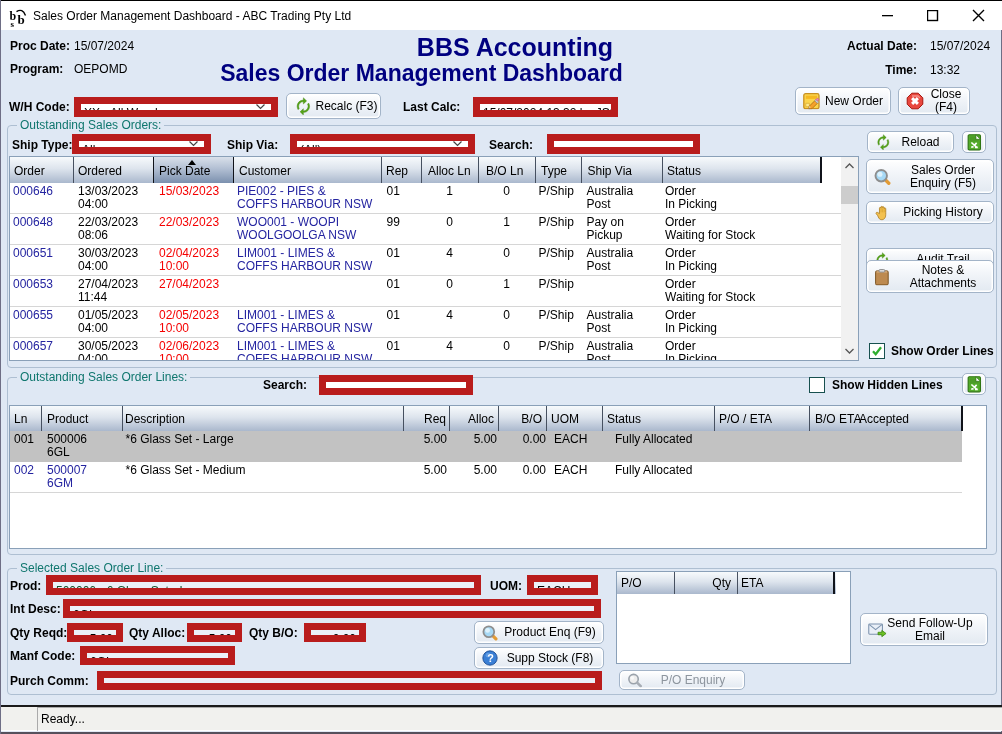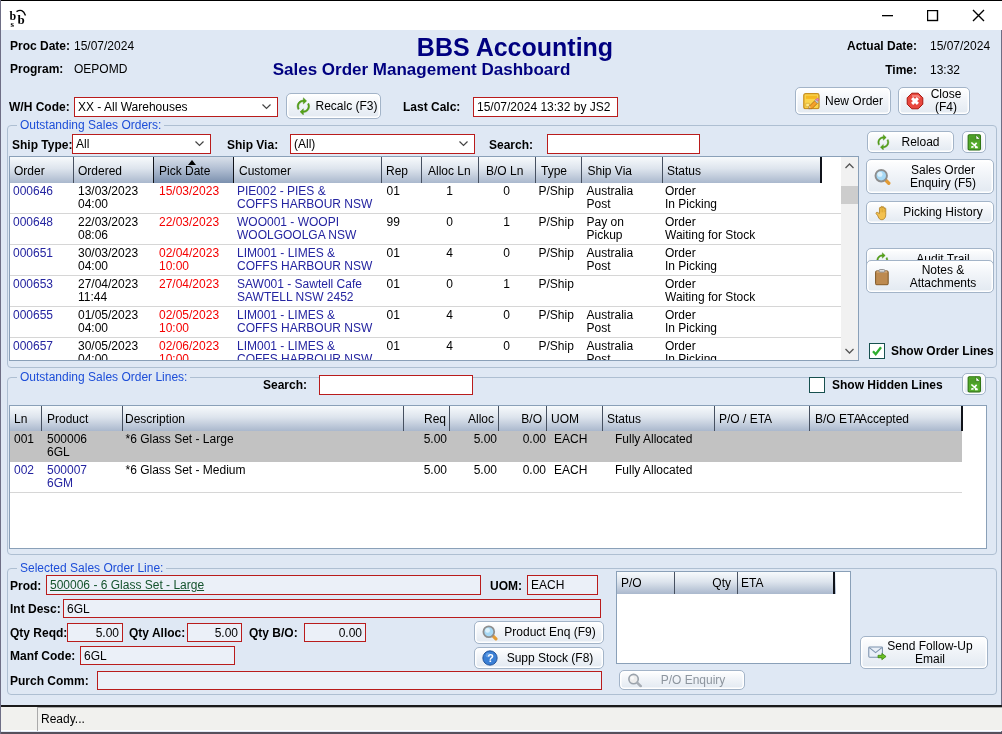--- a/index.html
+++ b/index.html
@@ -4,25 +4,25 @@
 <style>
 html,body{margin:0;padding:0;}
 body{width:1002px;height:734px;overflow:hidden;}
 *{box-sizing:border-box;}
 .page{position:relative;width:1002px;height:734px;background:#dfe8f4;font-family:"Liberation Sans",sans-serif;font-size:12px;color:#000;border-left:1px solid #6e6e85;border-right:1px solid #6e6e85;}
 .abs{position:absolute;}
 .b{font-weight:bold;text-align:center;}
 .navy{color:#000080;margin-left:13px;}
 .titlebar{position:absolute;left:0;top:0;width:1002px;height:30px;background:#fff;border-top:1px solid #000;}
 .title-txt{position:absolute;left:32px;top:8px;font-size:12px;}
-.inp{position:absolute;background:#fff;border:1px solid #b91c1c;font-size:12px;padding:2px 3px 0 3px;white-space:nowrap;overflow:hidden;}
+.inp{position:absolute;background:#fff;border:7px solid #b91c1c;font-size:12px;padding:2px 3px 0 3px;white-space:nowrap;overflow:hidden;}
 .btn{position:absolute;border:1px solid #a3b4c8;border-radius:5px;background:linear-gradient(#ffffff 0%,#f2f5f9 40%,#e2e9f1 100%);box-shadow:inset 0 0 0 1.5px #fff;font-size:12px;display:flex;align-items:center;justify-content:center;text-align:center;line-height:13px;}
 .btn .ic{position:absolute;left:7px;top:50%;transform:translateY(-50%);}
 .fs{position:absolute;border:1px solid #aebfd2;border-radius:4px;}
-.fs-t{position:absolute;top:-8px;left:9px;background:#dfe8f4;padding:0 3px;color:#1d4ed8;font-size:12px;white-space:nowrap;}
+.fs-t{position:absolute;top:-8px;left:9px;background:#dfe8f4;padding:0 3px;color:#0f766e;font-size:12px;white-space:nowrap;}
 .combo-ar{position:absolute;right:6px;top:50%;margin-top:-3px;width:9px;height:6px;}
 .th{background:linear-gradient(#f7fafc 0%,#dde4ed 45%,#aab8cd 100%);}
 .thd{background:linear-gradient(#d9e0ea 0%,#b2bfd3 45%,#7b90ae 100%);}
 .cell{position:absolute;white-space:nowrap;}
 .t1r{position:absolute;left:0;width:831px;height:31px;line-height:13px;border-bottom:1px solid #d6d6d6;}
 .t1r .cell{top:2px;}
 .bl{color:#2424a0;}
 .rd{color:#f50000;}
 .ctr{text-align:center;}
 </style>
@@ -91,37 +91,38 @@
 </svg>
 <div class="page">
 
   <div class="titlebar">
     <svg class="abs" style="left:7px;top:5px" width="22" height="22" viewBox="0 0 22 22">
       <text x="1.5" y="14" font-family="Liberation Serif,serif" font-weight="bold" font-size="12">b</text>
       <text x="2.5" y="20.5" font-family="Liberation Serif,serif" font-weight="bold" font-size="9">s</text>
       <text x="9.5" y="17.5" font-family="Liberation Serif,serif" font-weight="bold" font-size="13">b</text>
       <path d="M8.5 5.6 Q14.5 1.8 17.5 9.5" fill="none" stroke="#000" stroke-width="1.4"></path>
     </svg>
+    <div class="title-txt">Sales Order Management Dashboard - ABC Trading Pty Ltd</div>
     <svg class="abs" style="left:881px;top:14px" width="12" height="2">
         <rect width="11" height="1.3" fill="#000"></rect>
       </svg>
     <svg class="abs" style="left:926px;top:9px" width="12" height="12">
         <rect x="0.5" y="0.5" width="10" height="10" fill="none" stroke="#000" stroke-width="1.4"></rect>
       </svg>
     <svg class="abs" style="left:971px;top:8px" width="13" height="13">
         <path d="M1 1 L12 12 M12 1 L1 12" stroke="#000" stroke-width="1.4"></path>
       </svg>
   </div>
 
   <div class="abs b" style="left:9px;top:39px">Proc Date:</div>
   <div class="abs" style="left:73px;top:39px">15/07/2024</div>
   <div class="abs b" style="left:9px;top:62px">Program:</div>
   <div class="abs" style="left:73px;top:62px">OEPOMD</div>
   <div class="abs b navy" style="left:0;top:33px;width:1002px;text-align:center;font-size:25px">BBS Accounting</div>
-  <div class="abs b navy" style="left:0;top:60px;width:815px;text-align:center;font-size:17px">Sales Order Management Dashboard</div>
+  <div class="abs b navy" style="left:0;top:60px;width:815px;text-align:center;font-size:23px">Sales Order Management Dashboard</div>
   <div class="abs b" style="left:700px;top:39px;width:216px;text-align:right">Actual Date:</div>
   <div class="abs" style="left:929px;top:39px">15/07/2024</div>
   <div class="abs b" style="left:700px;top:63px;width:216px;text-align:right">Time:</div>
   <div class="abs" style="left:929px;top:63px">13:32</div>
 
   <div class="abs b" style="left:8px;top:100px">W/H Code:</div>
   <div class="inp" style="left:73px;top:97px;width:204px;height:20px">XX - All Warehouses
     <svg class="combo-ar" viewBox="0 0 9 6">
         <path d="M0.5 0.5 L4.5 4.5 L8.5 0.5" fill="none" stroke="#444" stroke-width="1.2"></path>
       </svg>
@@ -229,21 +230,20 @@
       <span class="cell ctr" style="left:411px;width:57px">4</span>
       <span class="cell ctr" style="left:468px;width:57px">0</span>
       <span class="cell" style="left:528.5px">P/Ship</span>
       <span class="cell" style="left:576.5px">Australia<br>Post</span>
       <span class="cell" style="left:655px">Order<br>In Picking</span>
     </div>
     <div class="t1r" style="top:119px">
       <span class="cell bl" style="left:3px">000653</span>
       <span class="cell" style="left:68px">27/04/2023<br>11:44</span>
       <span class="cell rd" style="left:149px">27/04/2023</span>
-      <span class="cell bl" style="left:227px">SAW001 - Sawtell Cafe<br>SAWTELL NSW 2452</span>
       <span class="cell" style="left:376.5px">01</span>
       <span class="cell ctr" style="left:411px;width:57px">0</span>
       <span class="cell ctr" style="left:468px;width:57px">1</span>
       <span class="cell" style="left:528.5px">P/Ship</span>
       <span class="cell" style="left:655px">Order<br>Waiting for Stock</span>
     </div>
     <div class="t1r" style="top:150px">
       <span class="cell bl" style="left:3px">000655</span>
       <span class="cell" style="left:68px">01/05/2023<br>04:00</span>
       <span class="cell rd" style="left:149px">02/05/2023<br>10:00</span>
@@ -403,21 +403,21 @@
     <div class="cell" style="left:124px;top:4px">ETA</div>
     <div class="abs" style="left:57px;top:0;width:1px;height:22px;background:#465060"></div>
     <div class="abs" style="left:120px;top:0;width:1px;height:22px;background:#465060"></div>
     <div class="abs" style="left:216px;top:0;width:2px;height:22px;background:#10131a"></div>
   </div>
   <div class="btn" style="left:618px;top:670px;width:126px;height:20px;padding-left:22px;color:#8d959e">P/O Enquiry
     <svg class="ic" width="15" height="15" viewBox="0 0 16 16">
         <use href="#i-magg"></use>
       </svg>
   </div>
-  <div class="btn" style="left:859px;top:636px;width:128px;height:33px;padding-left:12px">Send Follow-Up<br>Email
+  <div class="btn" style="left:859px;top:613px;width:128px;height:33px;padding-left:12px">Send Follow-Up<br>Email
     <svg class="ic" width="19" height="16" viewBox="0 0 20 16">
         <use href="#i-mail"></use>
       </svg>
   </div>
 
   <div class="abs" style="left:0;top:705px;width:1002px;height:2px;background:#1a1a1a"></div>
   <div class="abs" style="left:0;top:707px;width:1002px;height:24px;background:#f1f1ee;border-bottom:1px solid #fff"></div>
   <div class="abs" style="left:0;top:732px;width:1002px;height:2px;background:#56505c"></div>
   <div class="abs" style="left:36px;top:707px;width:966px;height:24px;border-left:1px solid #aaa;border-top:1px solid #aaa"></div>
   <div class="abs" style="left:40px;top:712px">Ready...</div>

